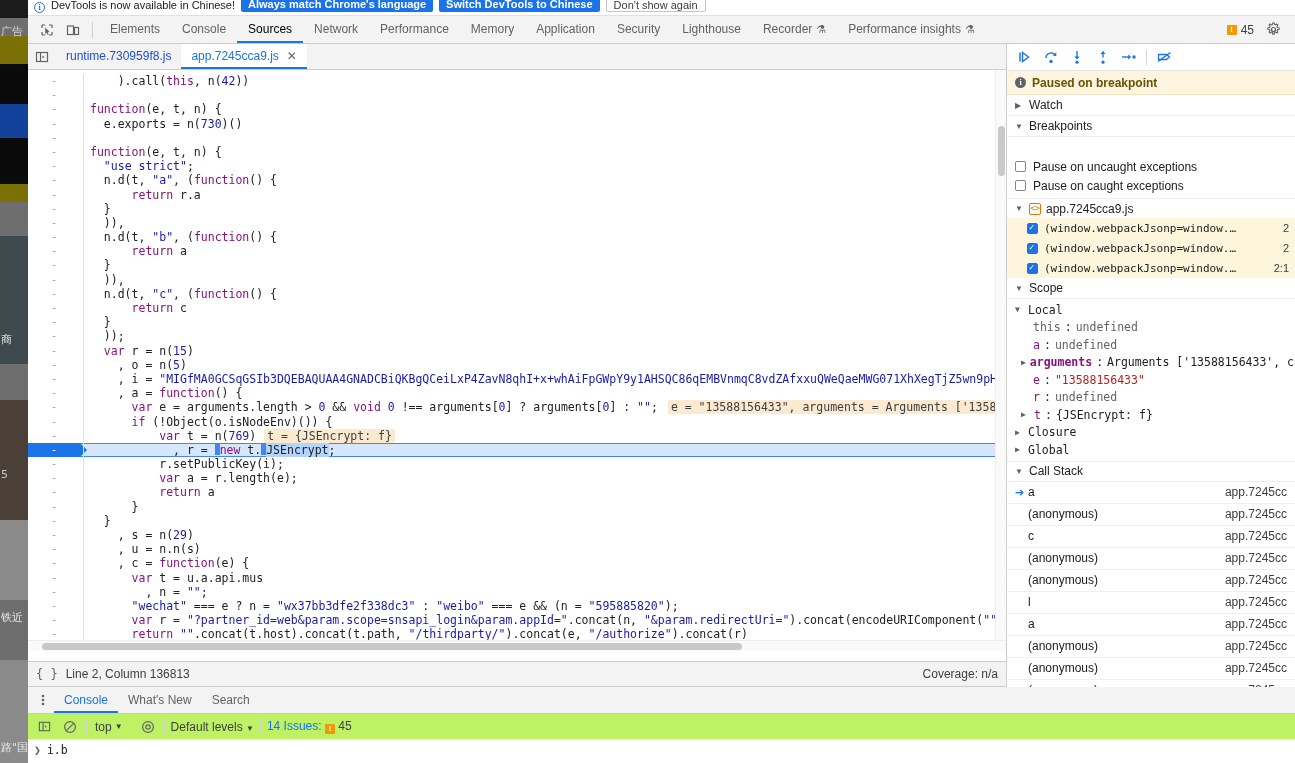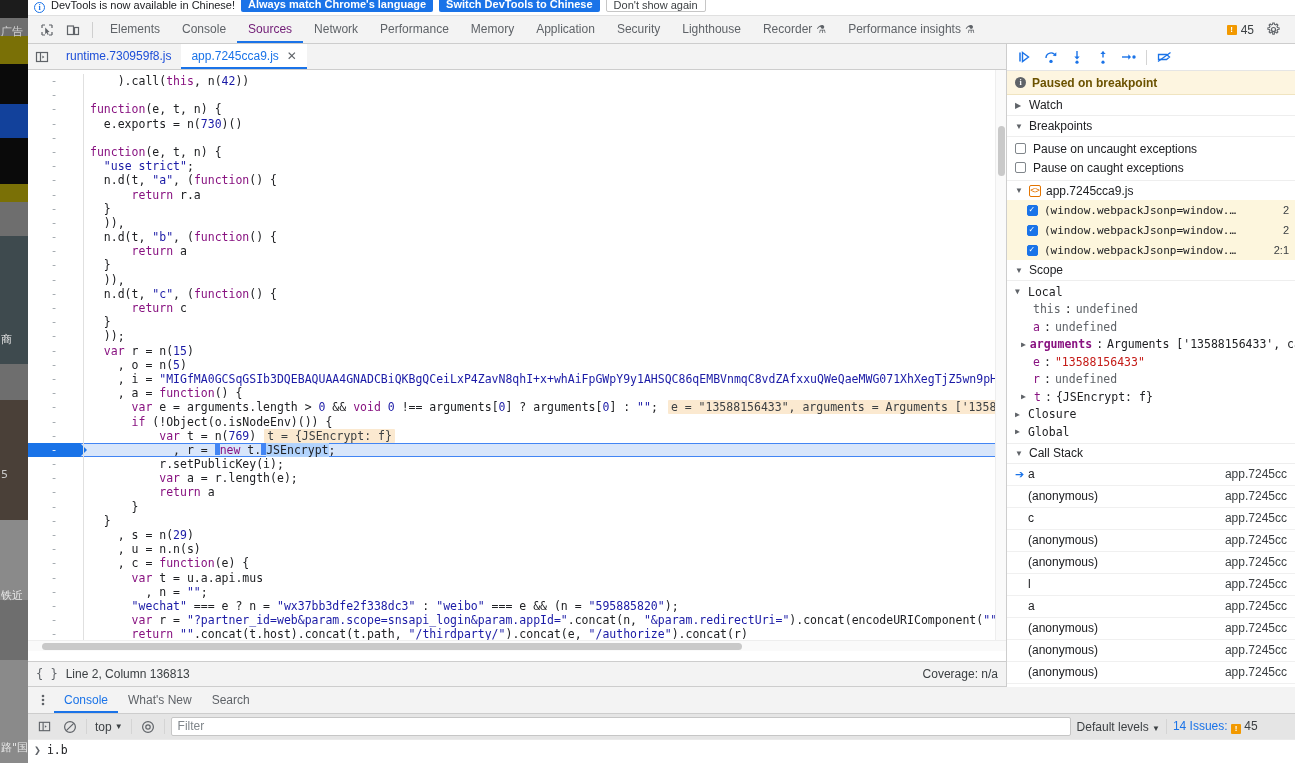--- a/index.html
+++ b/index.html
@@ -59,21 +59,21 @@
   .tb-icon {
     width: 26px; height: 26px; display: flex; align-items: center;
     justify-content: center; cursor: pointer; color: #5f6368;
   }
   .tb-sep { width: 1px; height: 16px; background: #cfcfcf; margin: 0 6px; }
   .tab {
     padding: 0 11px; height: 27px; line-height: 27px; font-size: 12px;
     color: #5f6368; cursor: pointer; white-space: nowrap;
     display: flex; align-items: center; gap: 4px;
   }
-  .tab.active { color: #701a75; box-shadow: inset 0 -2px 0 #1a73e8; }
+  .tab.active { color: #000000; box-shadow: inset 0 -2px 0 #1a73e8; }
   .tab .flask { font-size: 11px; }
   .tb-right { margin-left: auto; display: flex; align-items: center; gap: 7px; padding-right: 4px; }
   .warn-chip { display: flex; align-items: center; gap: 4px; font-size: 12px; color: #3c4043; }
   .warn-sq { width: 10px; height: 10px; background: #f29900; border-radius: 1px;
     color: #fff; font-size: 8px; font-weight: bold; text-align: center; line-height: 10px; }
 
   
   .filetabs {
     position: absolute; left: 28px; top: 44px; width: 978px; height: 26px;
     background: #f3f3f3; border-bottom: 1px solid #cdcdcd;
@@ -163,21 +163,21 @@
     height: 27px; background: #f3f3f3; border-bottom: 1px solid #cdcdcd;
     display: flex; align-items: center; padding-left: 4px;
   }
   .kebab { width: 22px; height: 24px; display: flex; align-items: center;
     justify-content: center; cursor: pointer; color: #5f6368; letter-spacing: 0; }
   .dtab { padding: 0 10px; height: 26px; line-height: 26px; font-size: 12px;
     color: #5f6368; cursor: pointer; }
   .dtab.active { color: #1a73e8; box-shadow: inset 0 -2px 0 #1a73e8; }
   .console-toolbar {
     height: 26px; display: flex; align-items: center; gap: 6px;
-    padding: 0 6px; border-bottom: 1px solid #eaeaea; background: #e5e5e5;
+    padding: 0 6px; border-bottom: 1px solid #eaeaea; background: #bef264;
   }
   .ct-ic { width: 20px; height: 20px; display: flex; align-items: center;
     justify-content: center; cursor: pointer; color: #5f6368; }
   .ct-sep { width: 1px; height: 15px; background: #d4d4d4; }
   .ctx-sel { font-size: 12px; color: #3c4043; cursor: pointer; display: flex;
     align-items: center; gap: 3px; padding: 0 2px; }
   .filter-box {
     flex: 1; height: 19px; border: 1px solid #c6c6c6; border-radius: 2px;
     background: #fff; padding: 0 6px; font-size: 12px; color: #80868b;
     line-height: 17px; max-width: 900px;
@@ -270,21 +270,21 @@
       <div class="ps-band" style="top: 202px; height: 34px; background: rgb(110, 110, 110);"></div>
       <div class="ps-band" style="top: 236px; height: 128px; background: rgb(62, 74, 78);"></div>
       <div class="ps-band" style="top: 364px; height: 36px; background: rgb(110, 110, 110);"></div>
       <div class="ps-band" style="top: 400px; height: 120px; background: rgb(74, 64, 56);"></div>
       <div class="ps-band" style="top: 520px; height: 80px; background: rgb(138, 138, 138);"></div>
       <div class="ps-band" style="top: 600px; height: 60px; background: rgb(110, 110, 110);"></div>
       <div class="ps-band" style="top: 660px; height: 103px; background: rgb(138, 138, 138);"></div>
       <div class="ps-txt" style="top: 24px; color: rgb(207, 207, 207);">广告</div>
       <div class="ps-txt" style="top: 332px; color: rgb(232, 232, 232);">商</div>
       <div class="ps-txt" style="top: 468px; color: rgb(200, 200, 200);">5</div>
-      <div class="ps-txt" style="top: 588px; color: rgb(232, 232, 232);">铁近</div>
+      <div class="ps-txt" style="top: 610px; color: rgb(232, 232, 232);">铁近</div>
       <div class="ps-txt" style="top: 740px; color: rgb(232, 232, 232);">路"国</div>
     </div>
 
   <div class="banner">
     <span class="banner-info-ic">i</span>
     <span class="banner-msg">DevTools is now available in Chinese!</span>
     <button class="banner-btn">Always match Chrome's language</button>
     <button class="banner-btn">Switch DevTools to Chinese</button>
     <button class="banner-btn ghost">Don't show again</button>
   </div>
@@ -465,21 +465,20 @@
         <span style="font-size:8px;">▼</span>
       </div>
       <div class="ct-sep"></div>
       <div class="ct-ic">
         <svg width="14" height="14" viewBox="0 0 14 14">
             <circle cx="7" cy="7" r="5.4" stroke="#5f6368" stroke-width="1.2" fill="none"></circle>
             <circle cx="7" cy="7" r="2.2" stroke="#5f6368" stroke-width="1.2" fill="none"></circle>
           </svg>
       </div>
       <div class="ct-sep"></div>
-      <div class="filter-box">Filter</div>
       <div class="levels">
         <span>Default levels</span>
         <span style="font-size:8px;">▼</span>
       </div>
       <div class="ct-sep"></div>
       <div class="issues-link">
         <span>14 Issues:</span>
         <span class="warn-sq" style="display:inline-block;vertical-align:-1px;">!</span>
         <span style="color:#3c4043;">45</span>
       </div>
@@ -541,21 +540,21 @@
 
     <div class="sec-head">
       <span class="tri">▶</span>
       <span>Watch</span>
     </div>
 
     <div class="sec-head">
       <span class="tri">▼</span>
       <span>Breakpoints</span>
     </div>
-    <div class="cb-row" style="margin-top:2px;">
+    <div class="cb-row" style="margin-top:20px;">
       <span class="cbox"></span>
       <span>Pause on uncaught exceptions</span>
     </div>
     <div class="cb-row" style="margin-bottom:3px;">
       <span class="cbox"></span>
       <span>Pause on caught exceptions</span>
     </div>
     <div class="bp-file" style="border-top:1px solid #eee;">
       <span class="tri">▼</span>
       <span class="js-ic">&lt;&gt;</span>

